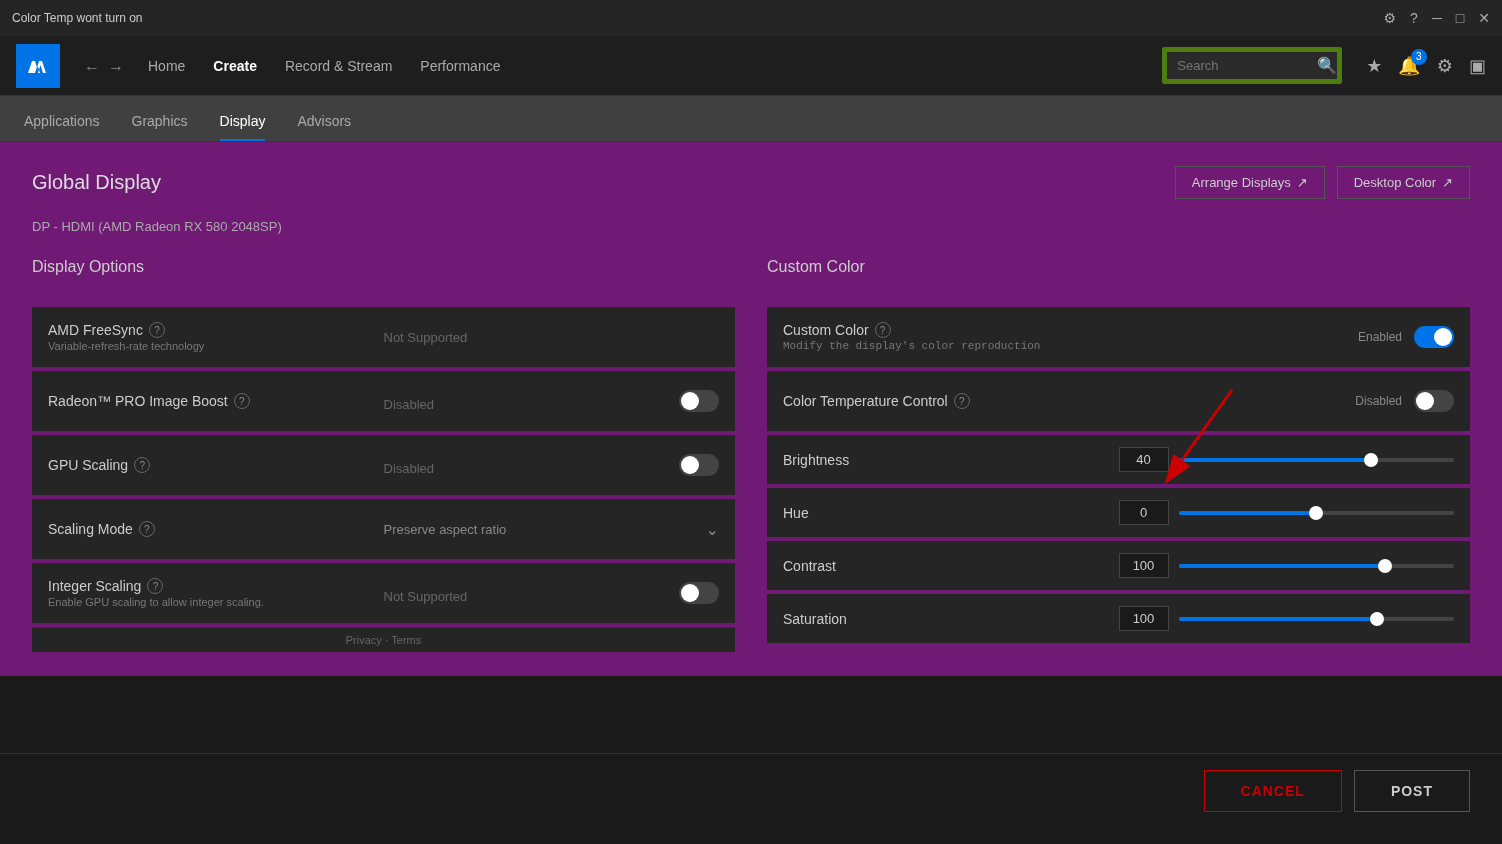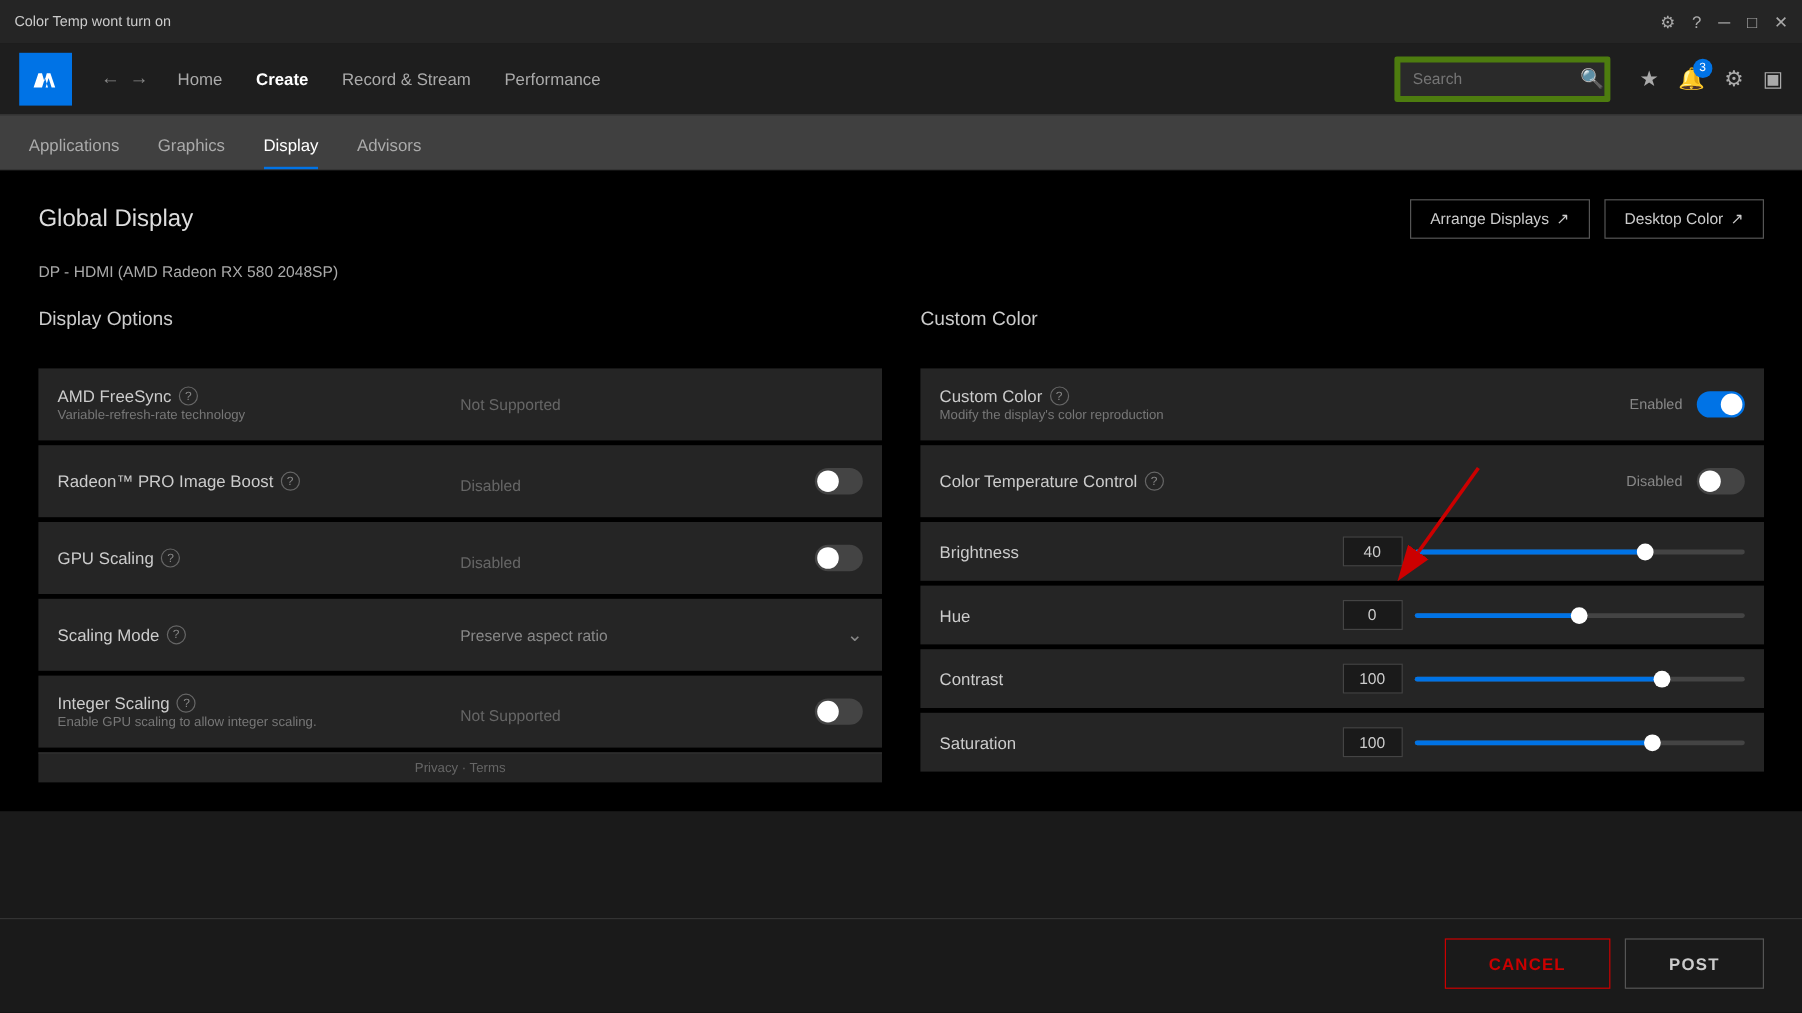--- a/index.html
+++ b/index.html
@@ -144,21 +144,21 @@
       border-bottom: 2px solid transparent;
     }
     .sub-nav a.active {
       color: white;
       border-bottom: 2px solid #0073e6;
     }
 
     
     .main-content {
       padding: 24px 32px;
-      background: #000000;
+      background: #701a75;
     }
 
     .global-display-header {
       display: flex;
       justify-content: space-between;
       align-items: center;
       margin-bottom: 20px;
     }
     .global-display-title {
       font-size: 20px;
@@ -313,20 +313,21 @@
       font-size: 14px;
       color: #ccc;
       display: flex;
       align-items: center;
       gap: 6px;
     }
     .cc-sublabel {
       font-size: 11px;
       color: #777;
       margin-top: 2px;
+      font-family: Liberation Mono, monospace;
     }
     .cc-control-col {
       flex: 1;
       display: flex;
       align-items: center;
       justify-content: flex-end;
       gap: 12px;
     }
     .cc-value-text {
       font-size: 12px;
@@ -391,21 +392,21 @@
       padding: 6px 16px;
       font-size: 11px;
       color: #666;
       text-align: center;
       border-top: 1px solid #333;
     }
 
     
     .footer-actions {
       position: fixed;
-      bottom: 4px;
+      bottom: 16px;
       right: 0;
       width: 1502px;
       background: #1a1a1a;
       padding: 16px 32px;
       display: flex;
       justify-content: flex-end;
       gap: 12px;
       border-top: 1px solid #333;
     }
     .cancel-btn {

